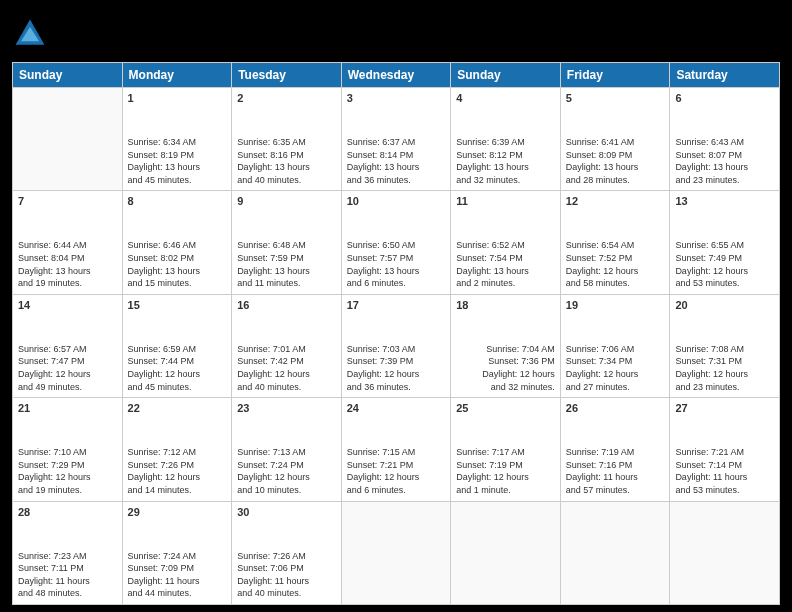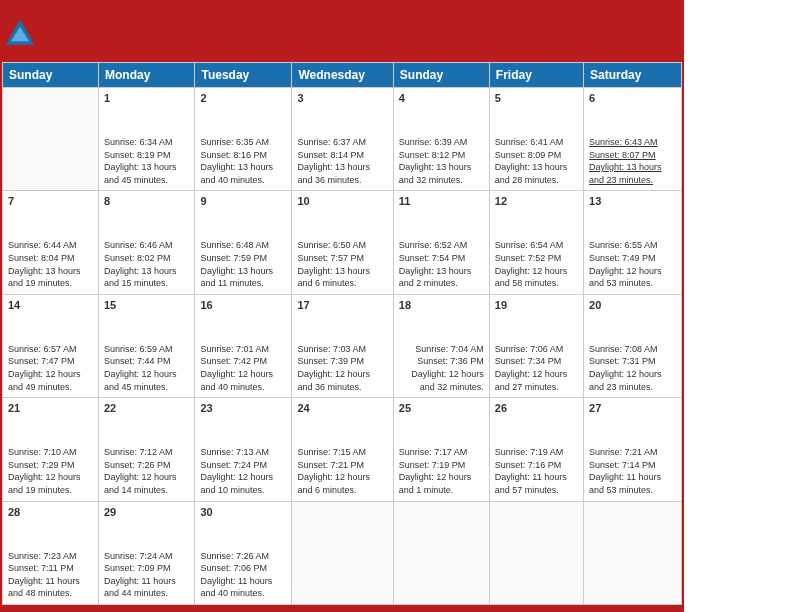--- a/index.html
+++ b/index.html
@@ -4,24 +4,24 @@
   <style>
     * { margin: 0; padding: 0; box-sizing: border-box; }
     body {
       font-family: Arial, sans-serif;
       background: #fff;
       width: 792px;
       height: 612px;
       overflow: hidden;
     }
     .page {
-      width: 684px;
+      width: 792px;
       height: 612px;
-      padding: 16px 2px;
-      background: #b91c1c;
+      padding: 16px 12px;
+      background: #000000;
     }
     .header {
       display: flex;
       align-items: flex-start;
       justify-content: space-between;
       margin-bottom: 10px;
     }
     .logo {
       display: flex;
       align-items: center;
@@ -165,21 +165,21 @@
           </td>
           <td>
             <span class="day-number">5</span>
             <div class="day-info" style="white-space: pre-line;">Sunrise: 6:41 AM
 Sunset: 8:09 PM
 Daylight: 13 hours
 and 28 minutes.</div>
           </td>
           <td>
             <span class="day-number">6</span>
-            <div class="day-info" style="white-space: pre-line; text-decoration: underline;">Sunrise: 6:43 AM
+            <div class="day-info" style="white-space: pre-line;">Sunrise: 6:43 AM
 Sunset: 8:07 PM
 Daylight: 13 hours
 and 23 minutes.</div>
           </td>
         </tr>
         <tr>
           <td>
             <span class="day-number">7</span>
             <div class="day-info" style="white-space: pre-line;">Sunrise: 6:44 AM
 Sunset: 8:04 PM

